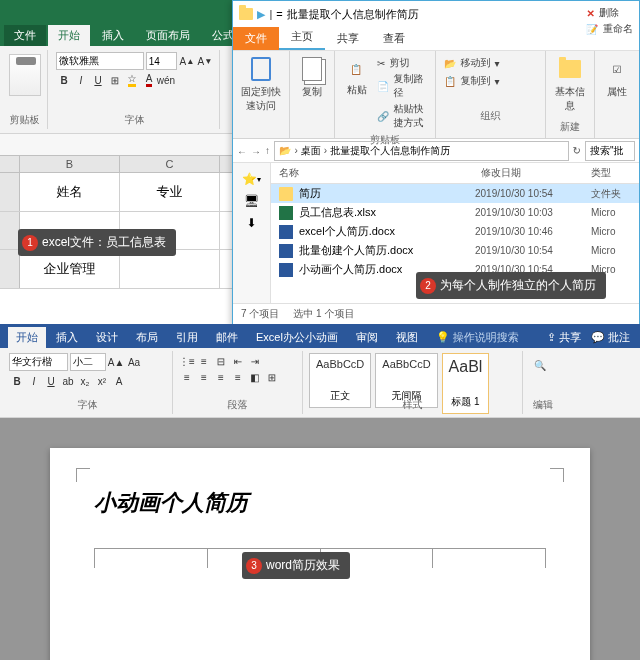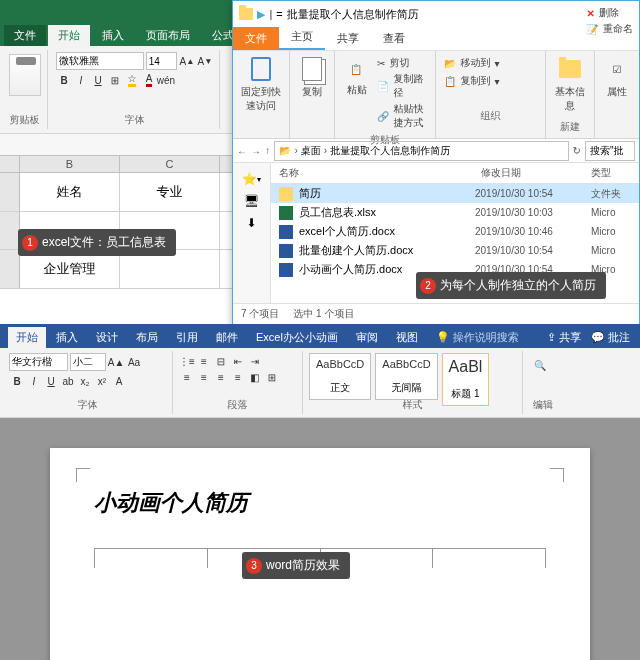--- a/index.html
+++ b/index.html
@@ -76,21 +76,21 @@
 .corner.tl{top:20px;left:26px;border-top:1px solid #999;border-left:1px solid #999}
 .corner.tr{top:20px;right:26px;border-top:1px solid #999;border-right:1px solid #999}
 .doc-title{font-size:22px;font-weight:bold;font-style:italic;font-family:"STKaiti","KaiTi",serif;margin-bottom:30px}
 .doc-section{background:#3b3b3b;color:#fff;padding:6px 14px;font-size:14px;width:120px}
 .doc-table{border-top:1px solid #999;border-left:1px solid #999;height:20px;display:flex}
 .doc-table div{flex:1;border-right:1px solid #999}
 
 
 .callout{position:absolute;background:#4a4a4a;color:#fff;font-size:12px;padding:5px 10px 5px 24px;border-radius:3px;white-space:nowrap;z-index:50}
 .callout .num{position:absolute;left:4px;top:50%;transform:translateY(-50%);width:16px;height:16px;border-radius:50%;background:#d9372a;display:flex;align-items:center;justify-content:center;font-size:10px}
-.style-box{border:1px solid #c0c0c0;padding:4px 6px;font-size:10px;text-align:center;background:#fff;display:flex;flex-direction:column;gap:11px}
+.style-box{border:1px solid #c0c0c0;padding:4px 6px;font-size:10px;text-align:center;background:#fff;display:flex;flex-direction:column;gap:19px}
 .style-sample{font-size:11px;color:#333}
 .red-x{color:#d9372a;font-weight:bold}
 .arrow{font-size:10px;color:#555}
 </style>
 </head>
 <body>
 
 <div class="excel">
   <div class="excel-title">
     <span>员工信息表.xlsx - Excel</span>

